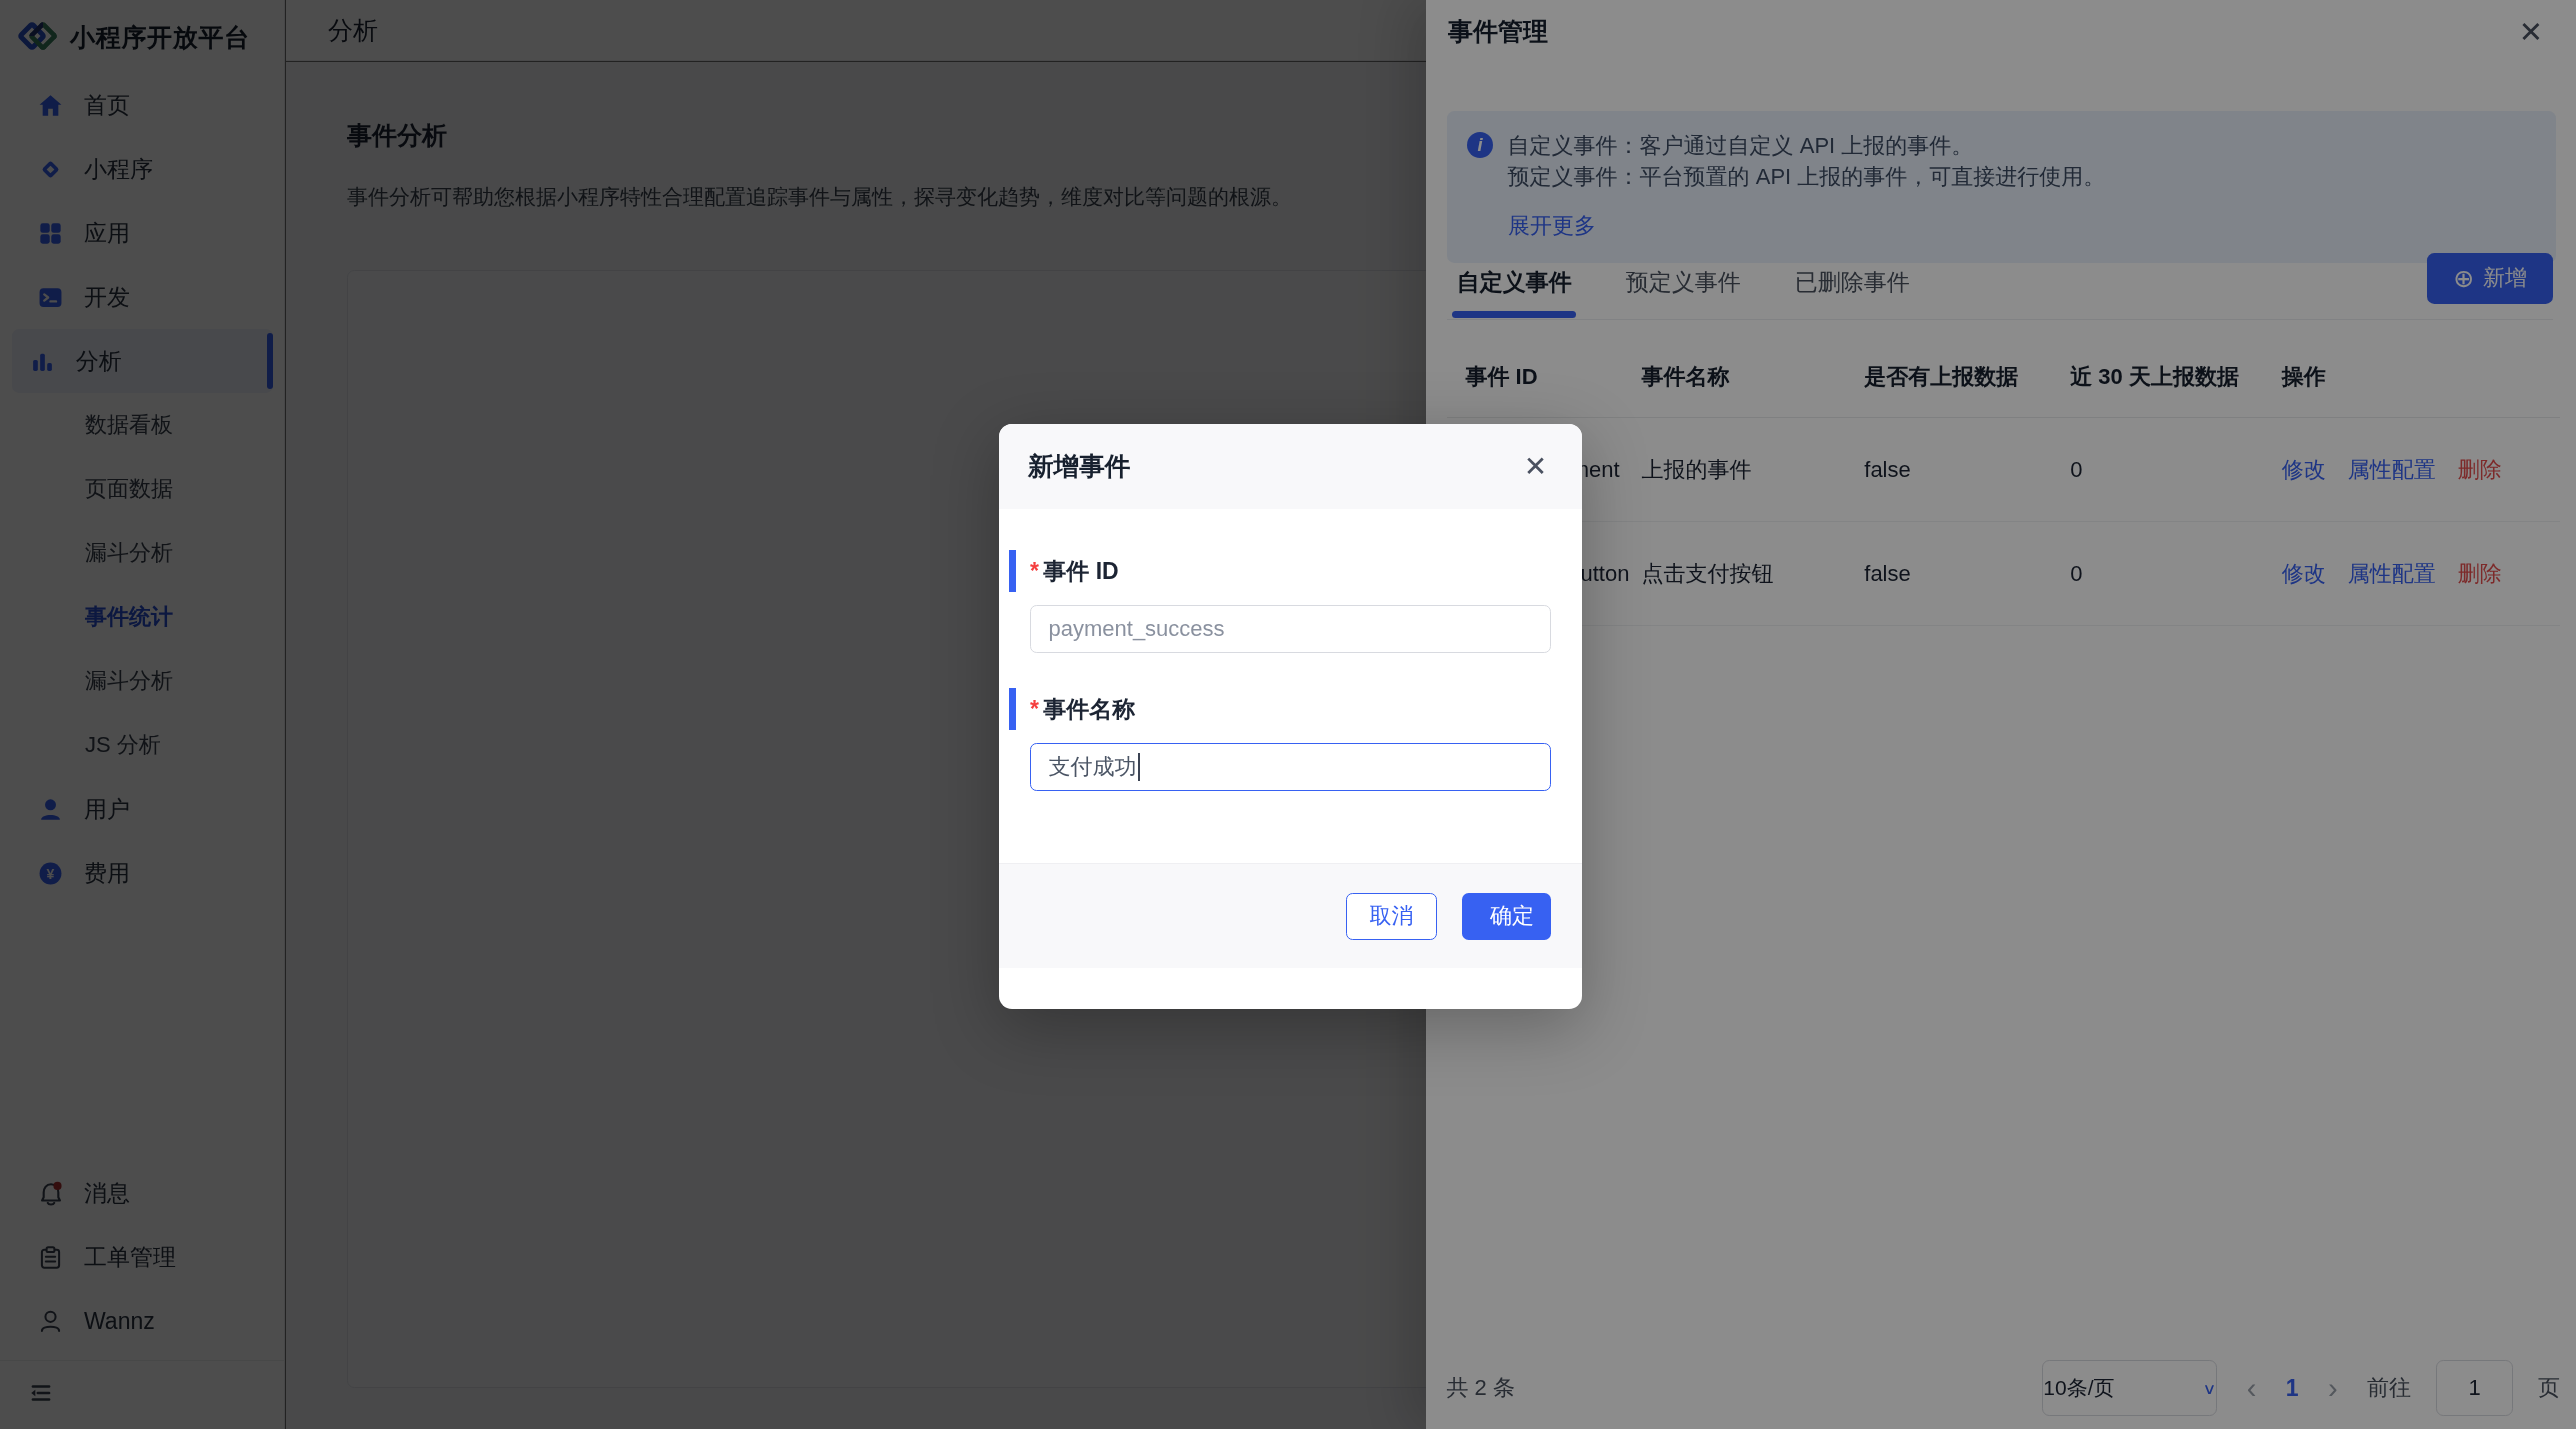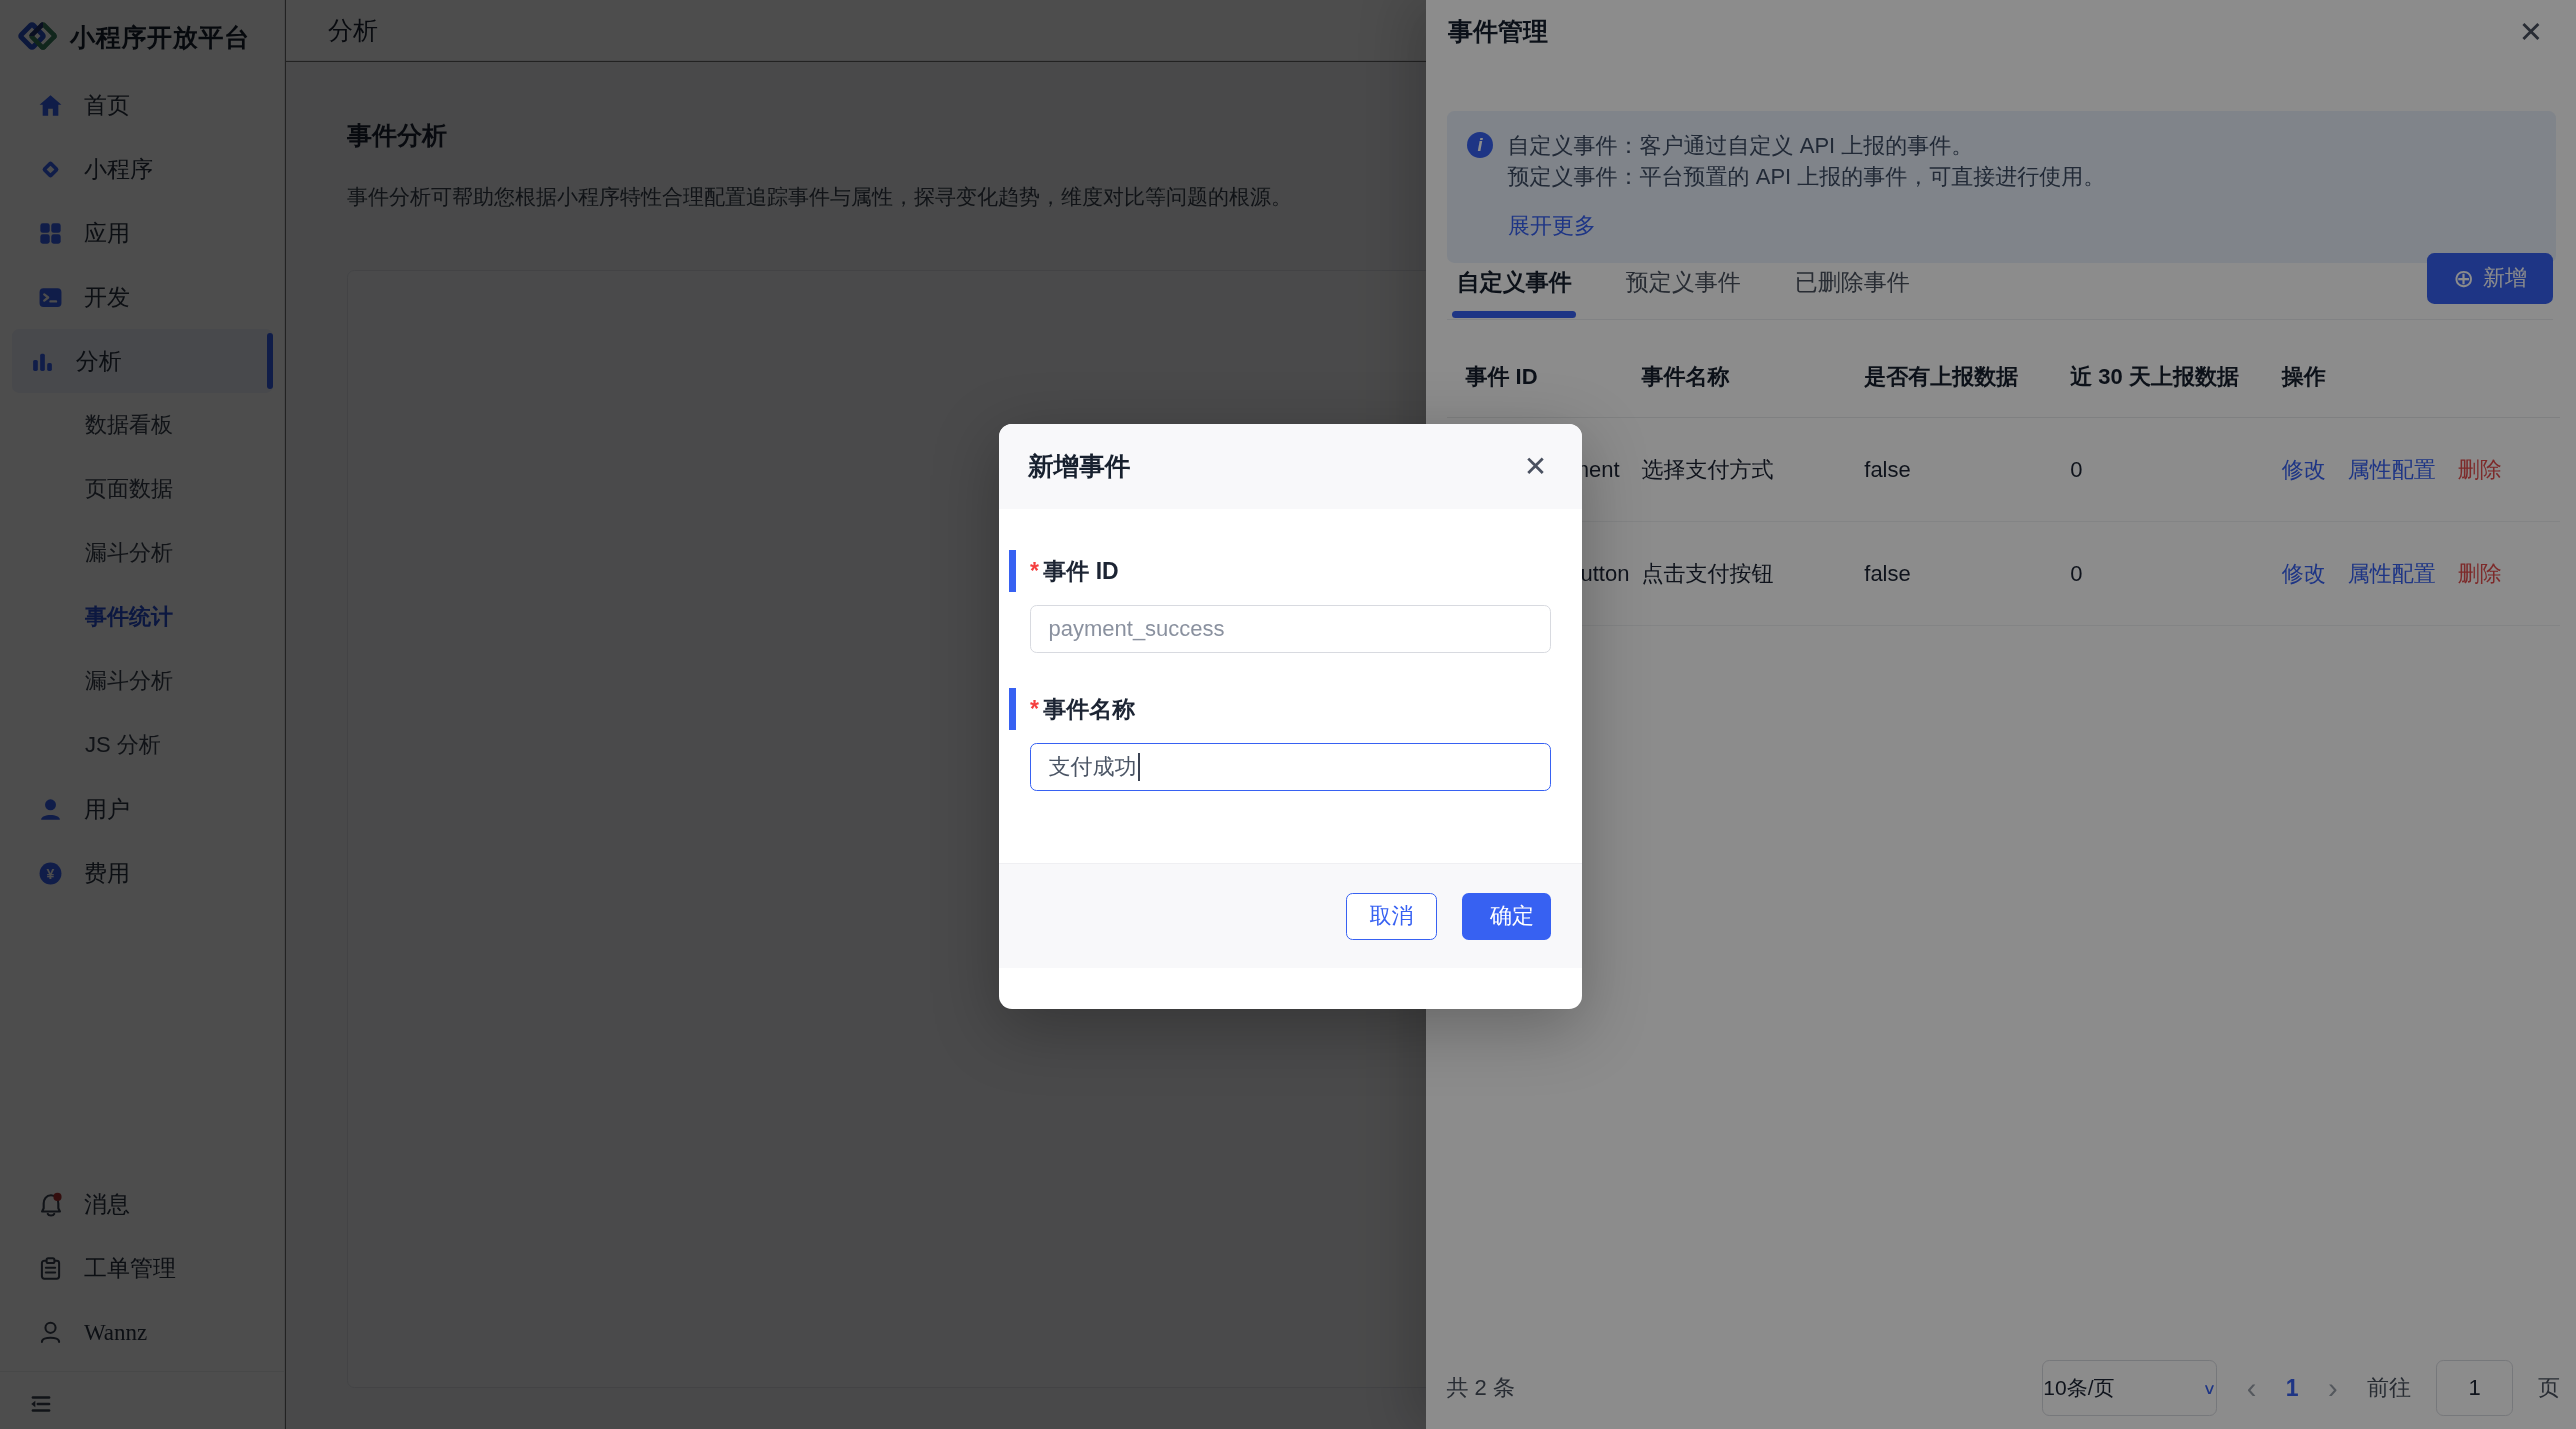--- a/index.html
+++ b/index.html
@@ -19,21 +19,21 @@
 
   .nav { position:absolute; left:0; top:73px; width:285px; }
   .nav-item { position:relative; display:flex; align-items:center; gap:19px; height:64px; padding-left:36px;
     font-size:23px; color:#2A3342; cursor:pointer; }
   .nav-item .ico { width:29px; height:29px; flex:0 0 auto; color:#3761F2; display:flex; align-items:center; justify-content:center; }
   .nav-item.active { background:#EEF2FB; margin:0 11.7px; padding-left:16px; border-radius:7.3px; }
   .nav-item.active .abar { position:absolute; right:0; top:4.4px; bottom:4.4px; width:6.6px; border-radius:4.4px; background:#3761F2; }
   .sub-item { display:flex; align-items:center; height:64px; padding-left:85px; font-size:22px; color:#39424F; cursor:pointer; }
   .sub-item.active { color:#2B50D8; font-weight:bold; }
 
-  .side-bottom { position:absolute; left:0; bottom:1px; width:285px;font-family:Liberation Serif, serif; }
+  .side-bottom { position:absolute; left:0; bottom:12px; width:285px; }
   .side-bottom .nav-item .ico { color:#3A4350; }
   .side-divider { height:1.5px; background:#EDEEF1; margin:5.8px 0; }
   .collapse-row { height:51px; display:flex; align-items:center; padding-left:28px; color:#3A4350; cursor:pointer; }
 
   .main { position:absolute; left:286px; top:0; right:0; bottom:0; }
   .topbar { height:61px; background:#ffffff; display:flex; align-items:center; padding-left:42px;
     font-size:25px; color:#1C2433; border-bottom:0.7px solid #EEEFF2; }
   .content { position:absolute; top:62px; left:0; right:0; bottom:0; background:#F4F5F7; padding:26px 0 0 61px; }
   .section-title { font-size:25px; font-weight:bold; color:#1C2433; margin-top:31px; }
   .section-desc { font-size:21px; color:#39424E; margin-top:31px; }
@@ -315,21 +315,21 @@
     <div class="etable">
       <div class="thead">
         <div class="c1">事件 ID</div>
         <div class="c2">事件名称</div>
         <div class="c3">是否有上报数据</div>
         <div class="c4">近 30 天上报数据</div>
         <div class="c5">操作</div>
       </div>
       <div class="trow">
         <div class="c1">select_payment</div>
-        <div class="c2">选择支付方式</div>
+        <div class="c2">上报的事件</div>
         <div class="c3">false</div>
         <div class="c4">0</div>
         <div class="c5">
           <span class="lnk">修改</span>
           <span class="lnk">属性配置</span>
           <span class="lnk danger">删除</span>
         </div>
       </div>
       <div class="trow">
         <div class="c1">click_pay_button</div>

